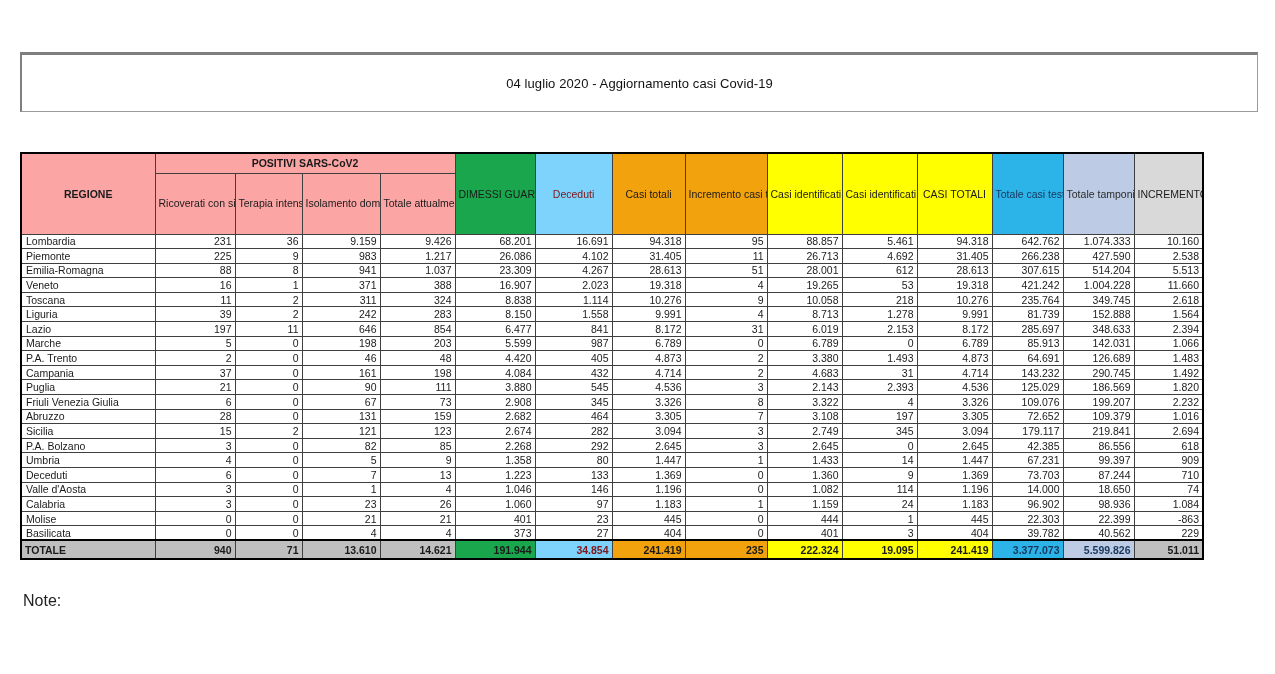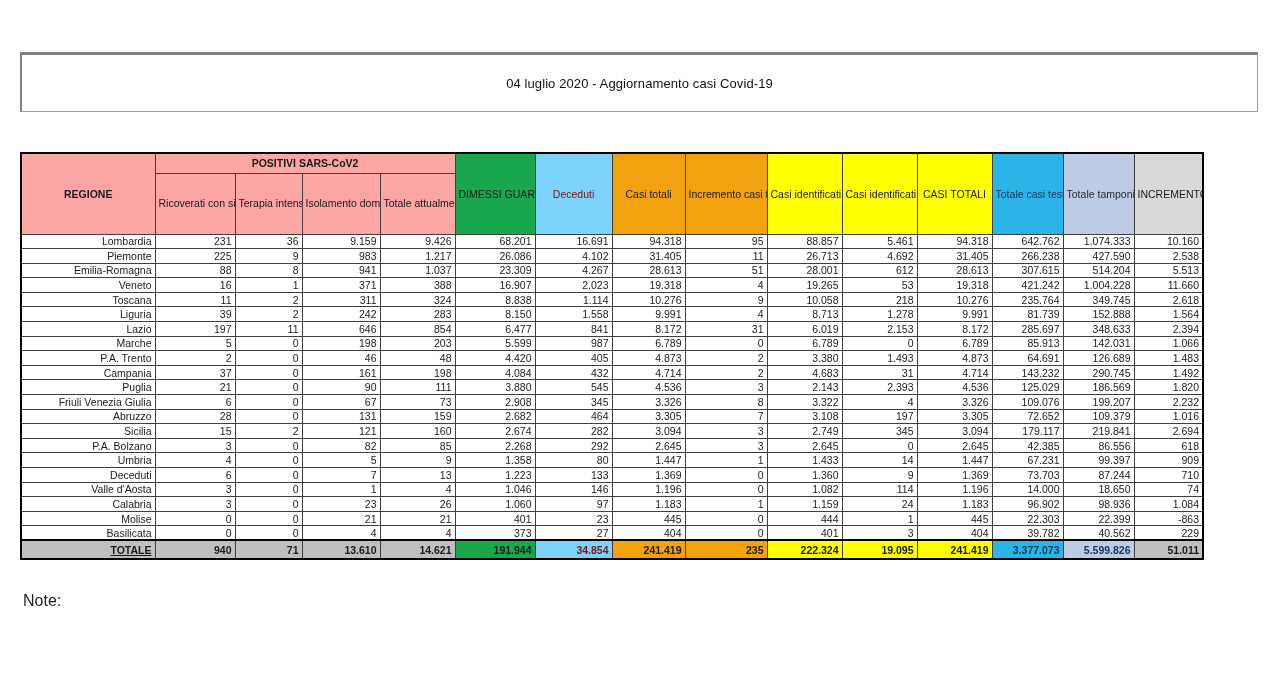--- a/index.html
+++ b/index.html
@@ -34,23 +34,23 @@
   .hg-light { background: #d9d9d9; }
   .green    { background: #1aa64c; }
   .red      { background: #7dd3fc; color: #7f1416; }
   .orange   { background: #f2a20c; }
   .yellow   { background: #ffff00; }
   .cyan     { background: #2cb3e8; color: #17375e; }
   .lav      { background: #bdcce4; color: #2b2b2b; }
   .t-gray   { background: #bfbfbf; }
 
   tbody td { height: 14.6px; text-align: right; background: #fff; }
-  tbody td.region { text-align: right; padding-left: 4px; margin-left: 45px; }
+  tbody td.region { text-align: left; padding-left: 4px; margin-left: 45px; }
   tr.totale td { height: 19px; font-weight: 700; border-top: 2px solid #000; }
-  tr.totale td.label { text-align: right; text-decoration: underline; }
+  tr.totale td.label { text-align: left; }
   tr.totale td.cyan, tr.totale td.lav { color: #17375e; }
   tr.totale td.red { color: #7f1416; }
   td.bl-thick, th.bl-thick { border-left: 2px solid #000; }
 
   .note { position: absolute; left: 23px; top: 592px; font-size: 16px; color: #222; }
 </style>
 </head>
 <body>
 
 <div class="title-box">
@@ -317,21 +317,21 @@
         <td>3.305</td>
         <td class="bl-thick">72.652</td>
         <td>109.379</td>
         <td>1.016</td>
       </tr>
       <tr>
         <td class="region">Sicilia</td>
         <td>15</td>
         <td>2</td>
         <td>121</td>
-        <td>160</td>
+        <td>123</td>
         <td>2.674</td>
         <td>282</td>
         <td>3.094</td>
         <td>3</td>
         <td class="bl-thick">2.749</td>
         <td>345</td>
         <td>3.094</td>
         <td class="bl-thick">179.117</td>
         <td>219.841</td>
         <td>2.694</td>

